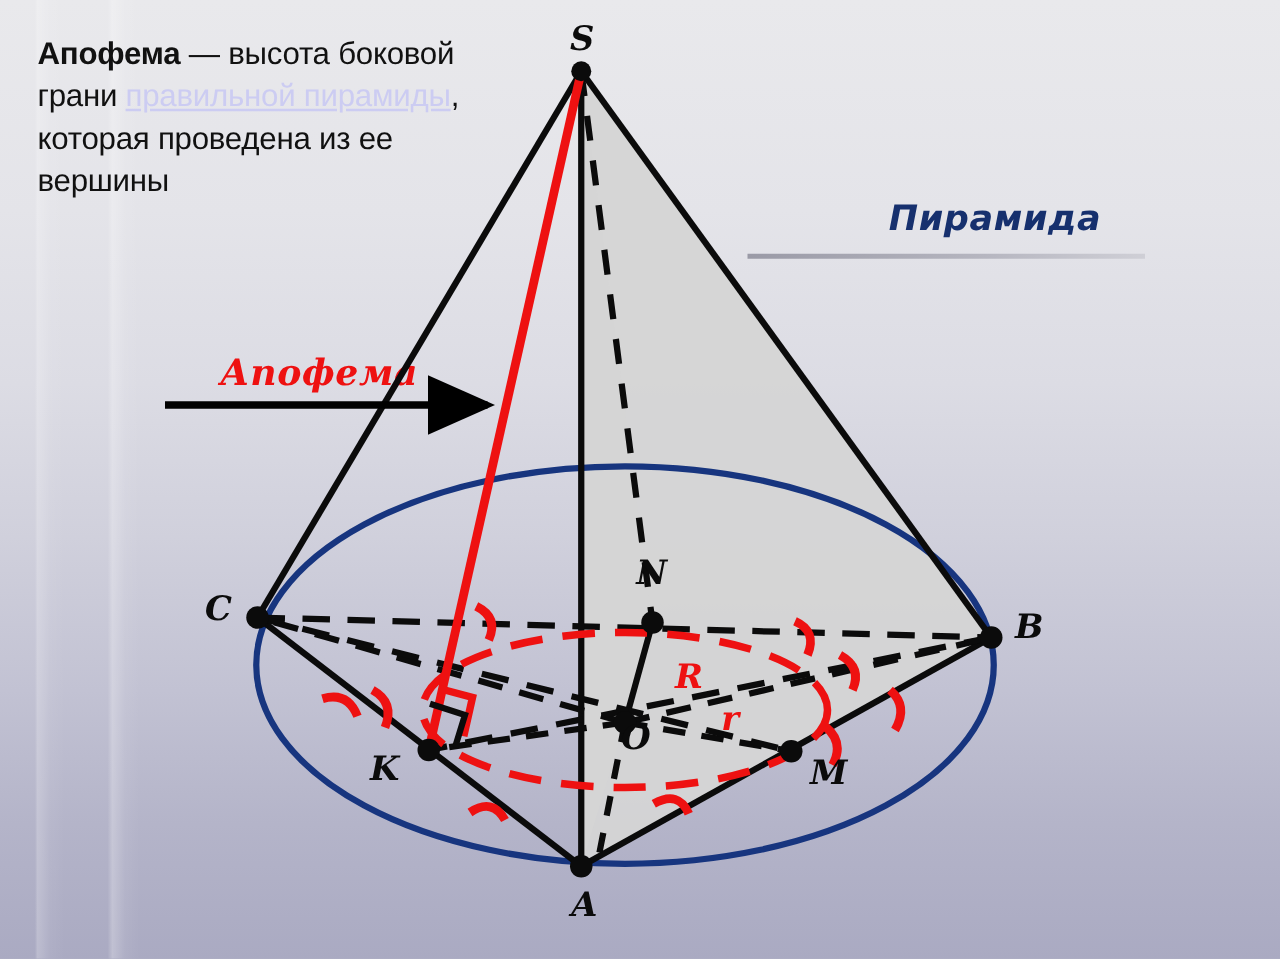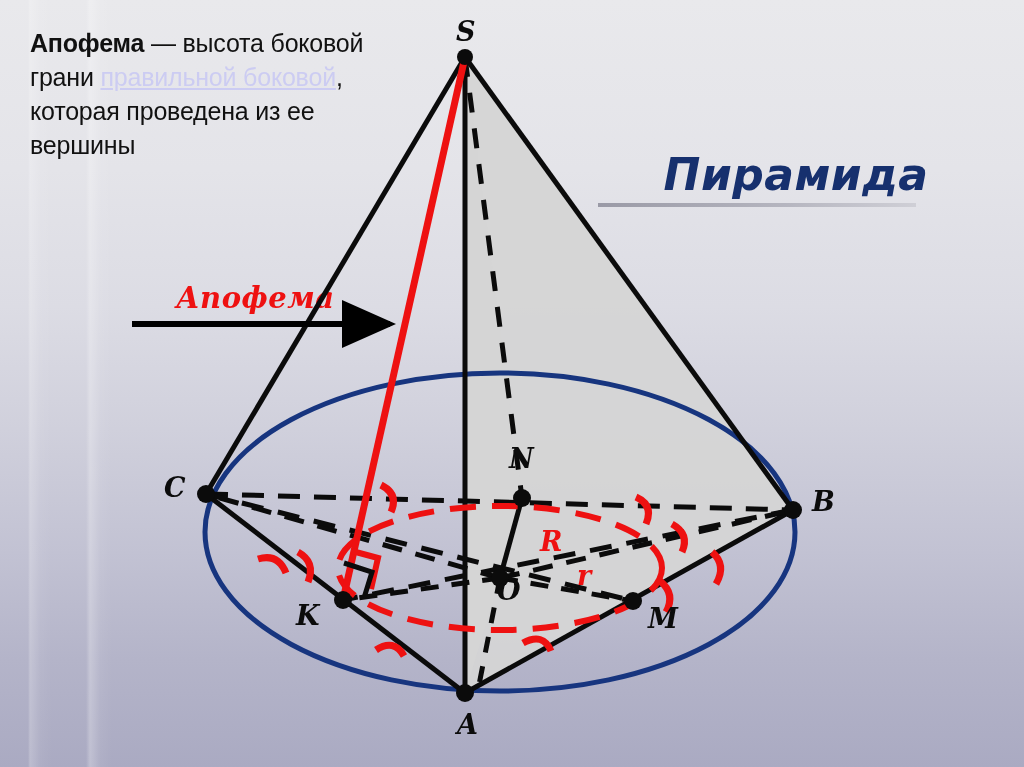--- a/index.html
+++ b/index.html
@@ -58,21 +58,21 @@
     position: absolute;
     left: 596px;
     top: 148px;
     width: 400px;
     text-align: center;
   }
   #title-block .tline {
     font-family: "DejaVu Sans", sans-serif;
     font-weight: bold;
     font-style: italic;
-    font-size: 44px;
+    font-size: 28px;
     color: #16306e;
     line-height: 54px;
     letter-spacing: 0.5px;
   }
   #title-rule {
     position: absolute;
     left: 598px;
     top: 203px;
     width: 318px;
     height: 4px;
@@ -110,21 +110,21 @@
     color: #0b0b0b;
   }
   .pt-label.red { color: #ee1111; }
 </style>
 </head>
 <body>
 
 <div id="slide">
 
   <div id="definition">
-    <span class="strong">Апофема</span><span> — </span><span>высота боковой грани </span><a class="link" href="#">правильной боковой</a><span>, которая проведена из ее вершины</span>
+    <span class="strong">Апофема</span><span> — </span><span>высота боковой грани </span><a class="link" href="#">правильной пирамиды</a><span>, которая проведена из ее вершины</span>
   </div>
 
   <div id="title-rule"></div>
   <div id="title-block">
     <div class="tline">Пирамида</div>
   </div>
 
   <div id="apofema-label">Апофема</div>
 
   <svg id="figure" viewBox="0 0 1024 767">

